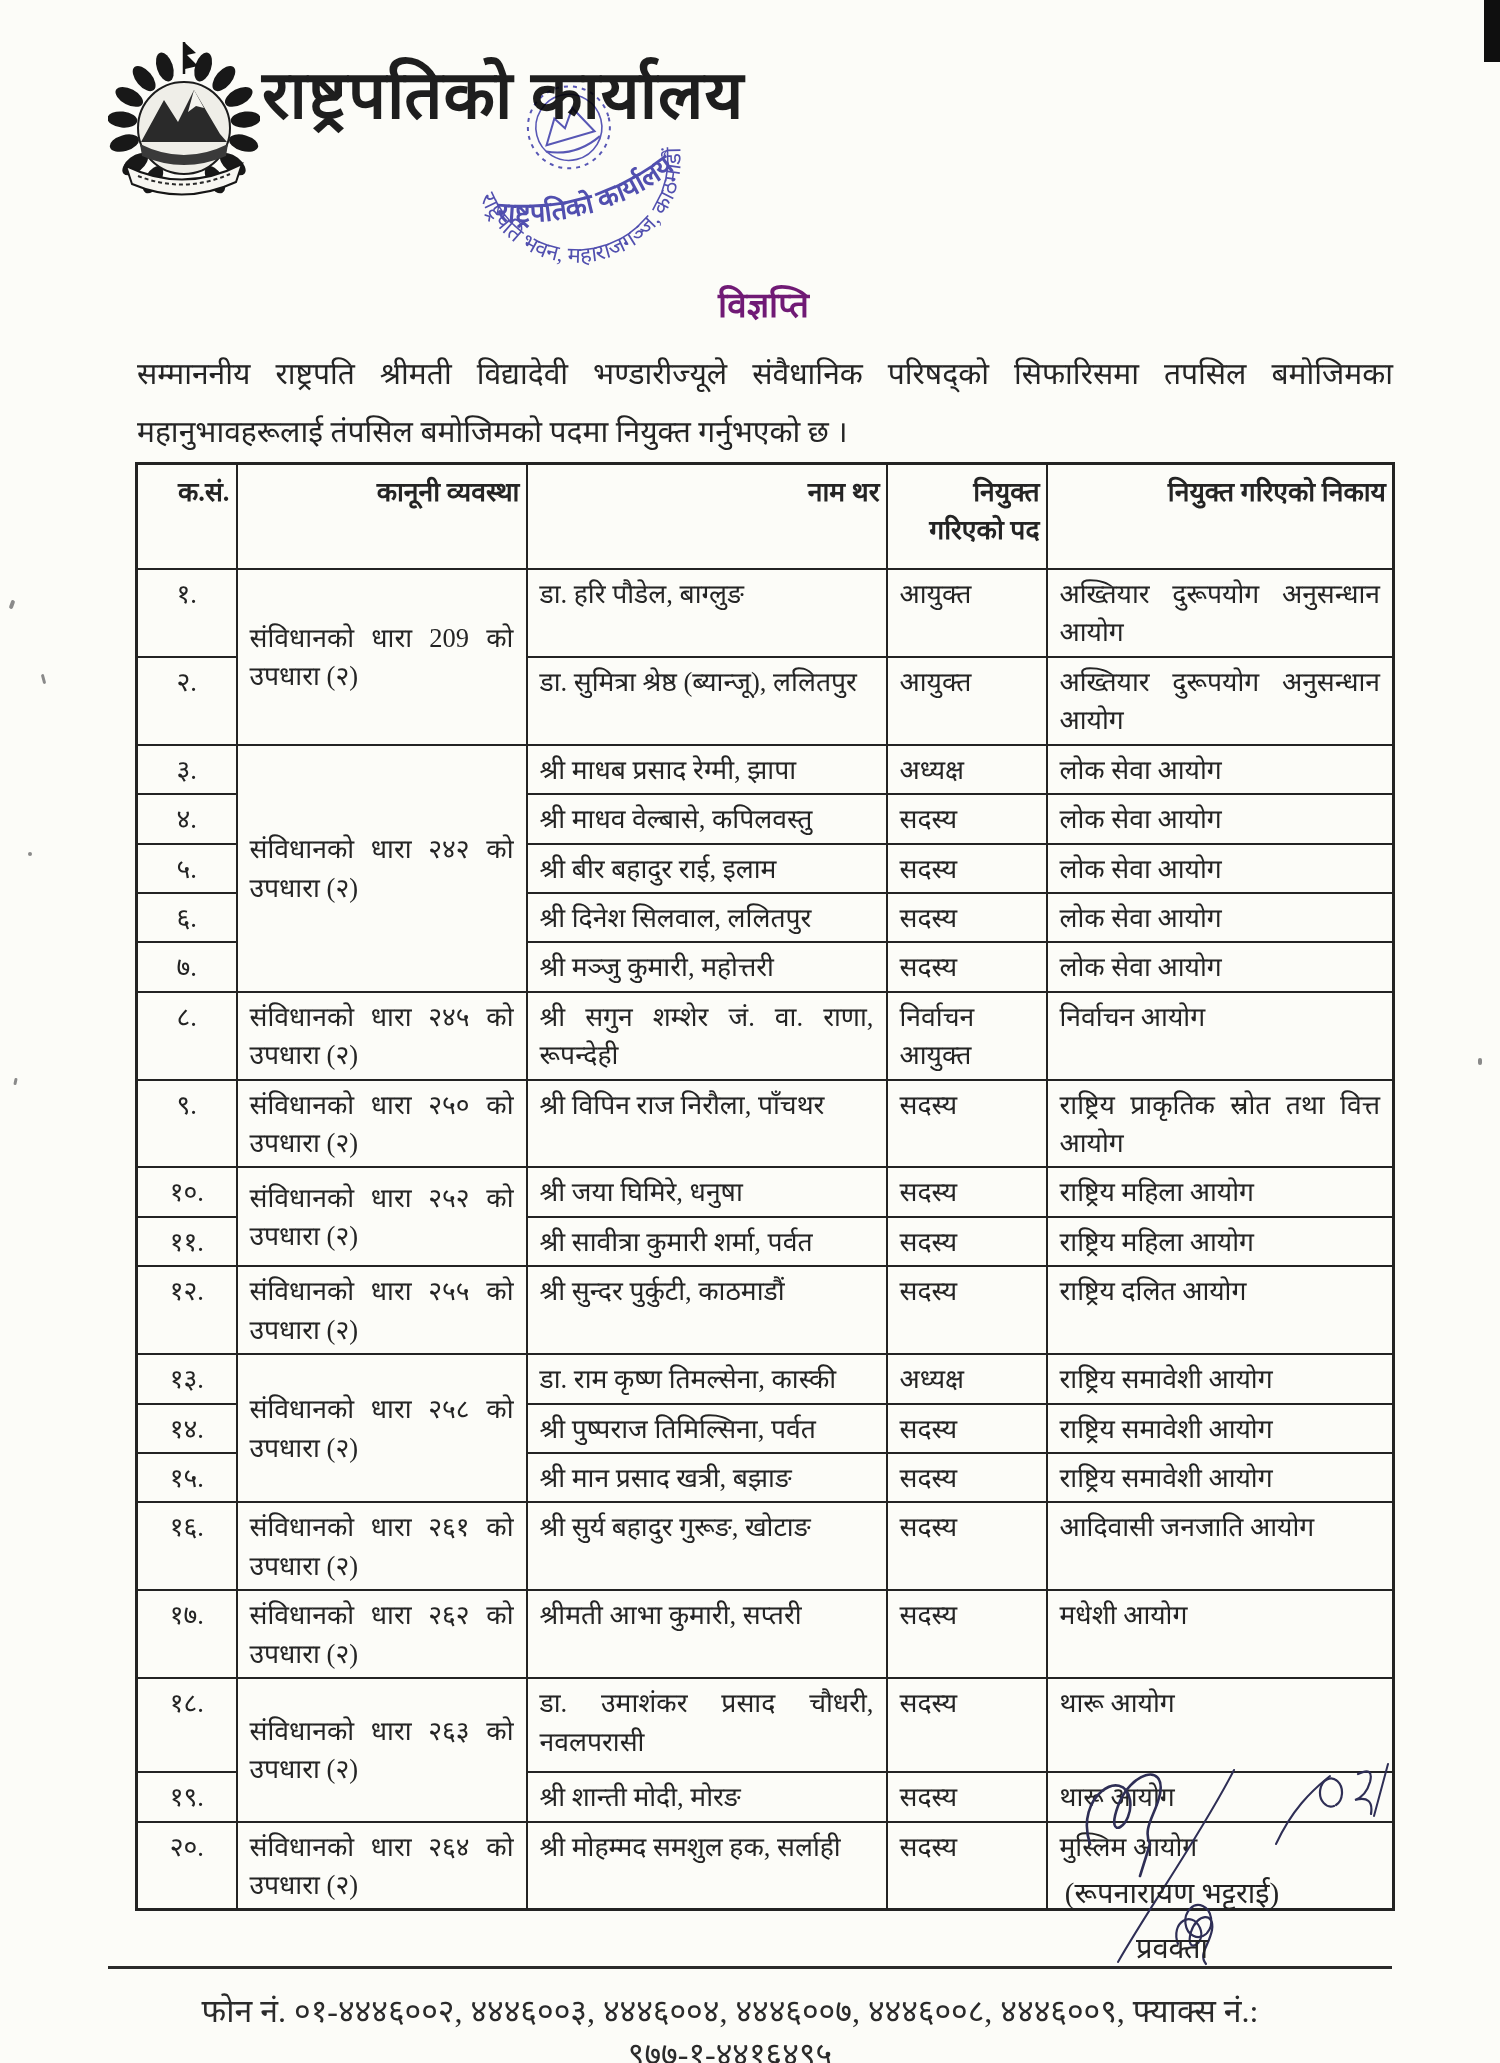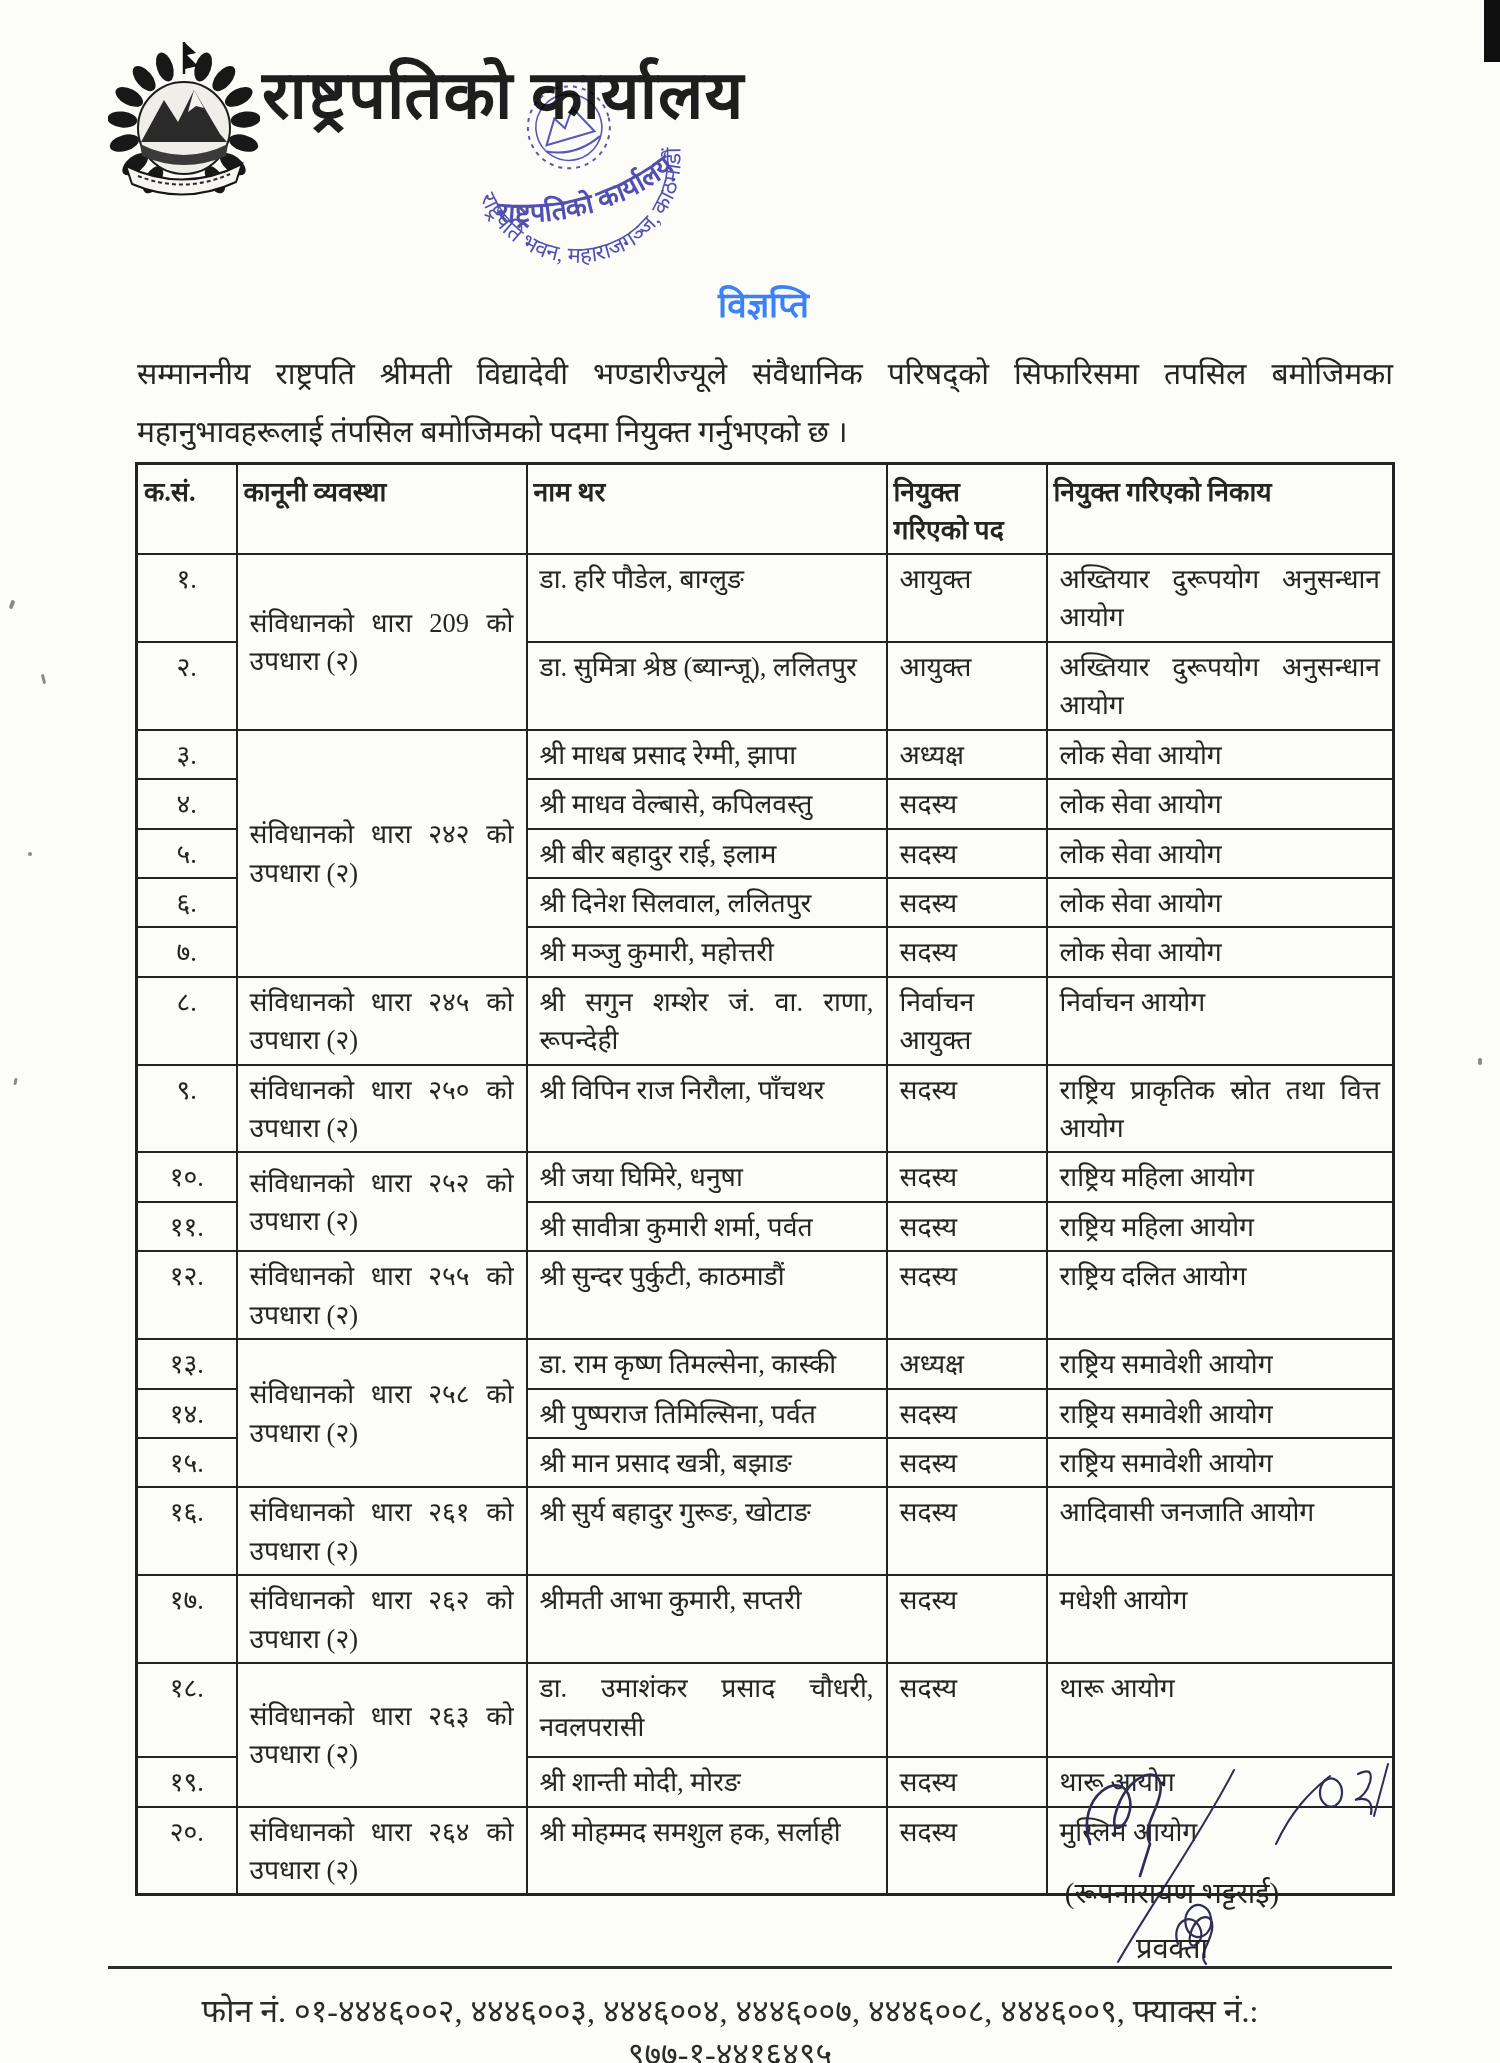--- a/index.html
+++ b/index.html
@@ -14,33 +14,33 @@
   .emblem{position:absolute;left:108px;top:38px;}
   .org-title{
     position:absolute;left:262px;top:46px;width:860px;margin:0;
     font-size:67px;font-weight:700;letter-spacing:1px;color:#1e1e1e;white-space:nowrap;
   }
   .seal{position:absolute;left:448px;top:52px;mix-blend-mode:multiply;opacity:.92;}
   .address{position:absolute;left:1030px;top:134px;font-size:27px;line-height:46px;color:#232323;}
 
   .notice-title{
     position:absolute;left:135px;top:280px;width:1257px;text-align:center;
-    font-size:35px;font-weight:700;color:#3b82f6;
+    font-size:35px;font-weight:700;color:#701a75;
   }
   .intro-line{position:absolute;left:137px;width:1256px;font-size:30px;color:#242424;}
   .intro-line.l1{top:352px;text-align:justify;text-align-last:justify;}
   .intro-line.l2{top:410px;}
 
   table.appt{
     position:absolute;left:135px;top:462px;width:1257px;
     border-collapse:collapse;table-layout:fixed;
     font-size:26.5px;color:#242424;border:3px solid #232323;
   }
   .appt th,.appt td{border:2px solid #232323;vertical-align:top;line-height:1.45;}
-  .appt th{font-weight:700;text-align:left;padding:8px 6px 3px;}
+  .appt th{font-weight:700;text-align:right;padding:8px 6px 18px;}
   .appt td{padding:5px 12px 4px;}
   td.sn{text-align:center;padding-left:2px;padding-right:2px;}
   td.jt{text-align:justify;}
   td.mid{vertical-align:middle;}
 
   .sig-ink{position:absolute;left:1028px;top:1748px;}
   .sig-text{position:absolute;left:1022px;top:1866px;width:300px;text-align:center;
     font-size:29px;line-height:55px;color:#232323;}
   .footer-rule{position:absolute;left:108px;top:1966px;width:1284px;height:3px;background:#2b2b2b;}
   .footer-contact{position:absolute;left:135px;top:1988px;width:1190px;text-align:center;

